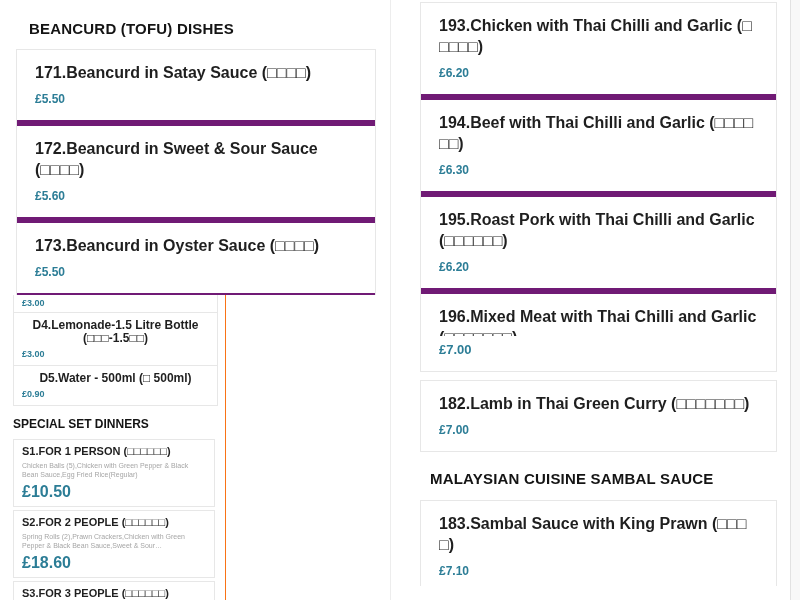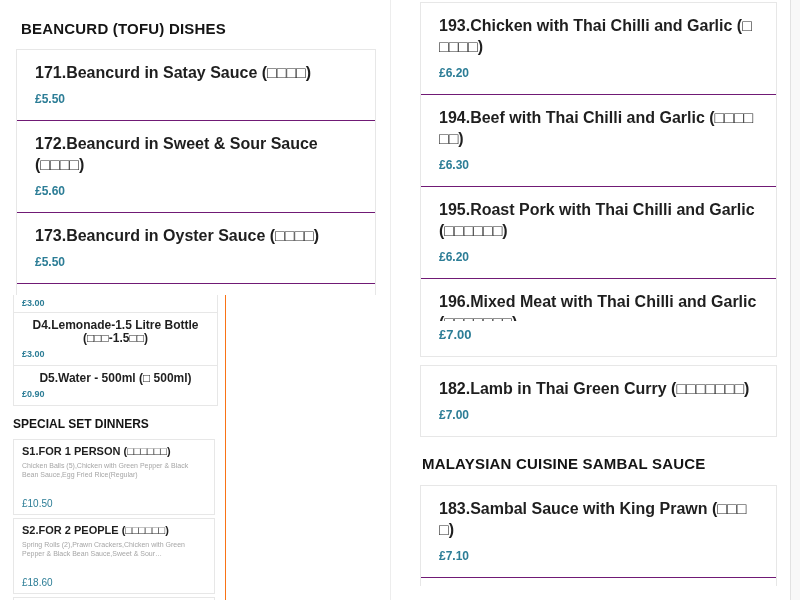--- a/index.html
+++ b/index.html
@@ -7,49 +7,49 @@
   body { font-family:"Liberation Sans", sans-serif; background:#fff; }
   #app { position:relative; width:800px; height:600px; overflow:hidden; background:#fff; }
 
   .gutter-line { position:absolute; left:390px; top:0; height:600px; width:1px; background:#ededed; }
   .right-line  { position:absolute; left:790px; top:0; height:600px; width:1px; background:#e2e2e2; }
   .right-strip { position:absolute; left:791px; top:0; height:600px; width:9px; background:#f8f8f8; }
 
   .col-left  { position:absolute; left:16px;  top:0; width:360px; height:295px; overflow:hidden; }
   .col-right { position:absolute; left:420px; top:0; width:357px; height:586px; overflow:hidden; }
 
-  .sec-heading { font-size:15px; font-weight:bold; color:#141414; padding:20px 5px 12px; letter-spacing:.2px; }
+  .sec-heading { font-size:15px; font-weight:bold; color:#141414; padding:20px 5px 12px; letter-spacing:.2px;margin-left:8px; }
   .col-right .sec-heading { padding:18px 2px 13px; }
 
   .card { border:1px solid #e7e7e7; background:#fff; }
   .card-a { margin-top:2px; }
   .card-b { margin-top:8px; }
 
   .menu-item { padding:12px 18px 14px; }
-  .menu-item + .menu-item { border-top:1px solid #701a75; }
+  .menu-item + .menu-item { border-top:6px solid #701a75; }
   .mi-title { font-size:16px; line-height:21px; font-weight:bold; color:#1f1f1f; }
   .mi-price { margin-top:9px; font-size:12px; font-weight:bold; color:#2c7d96; }
   .clip-line { height:9px; overflow:hidden; }
   .mi-price-tight { margin-top:6px; font-size:13px; font-weight:bold; color:#2c7d96; }
 
   
   .overlay { position:absolute; left:0; top:295px; width:226px; height:305px; background:#fff;
              border-right:1px solid #f97316; overflow:hidden; padding-left:13px; }
   .ov-card { width:205px; border:1px solid #e7e7e7; border-top:none; background:#fff; }
   .ov-item { padding:6px 8px; }
   .ov-item + .ov-item { border-top:1px solid #e7e7e7; }
   .ov-partial { padding:3px 8px 4px; }
   .ov-title { font-size:12px; line-height:13px; font-weight:bold; color:#1f1f1f;text-align:center; }
   .ov-price { margin-top:4px; font-size:9px; font-weight:bold; color:#2c7d96; }
   .ov-heading { font-size:12px; font-weight:bold; color:#141414; padding:11px 0 8px; }
   .set-card { width:202px; border:1px solid #e7e7e7; background:#fff; margin-bottom:3px; padding:5px 8px; }
   .set-title { font-size:11px; line-height:13px; font-weight:bold; color:#1f1f1f; }
   .set-desc { margin-top:3px; font-size:7px; line-height:9px; color:#a6a6a6;
               display:-webkit-box; -webkit-line-clamp:2; -webkit-box-orient:vertical; overflow:hidden; }
-  .set-price { margin-top:19px; font-size:10px; font-weight:normal; color:#2c7d96; }
+  .set-price { margin-top:4px; font-size:16px; font-weight:bold; color:#2c7d96; }
 </style>
 </head>
 <body>
 
 <div id="app">
   <div class="gutter-line"></div>
   <div class="right-strip"></div>
   <div class="right-line"></div>
 
   <div class="col-left">

